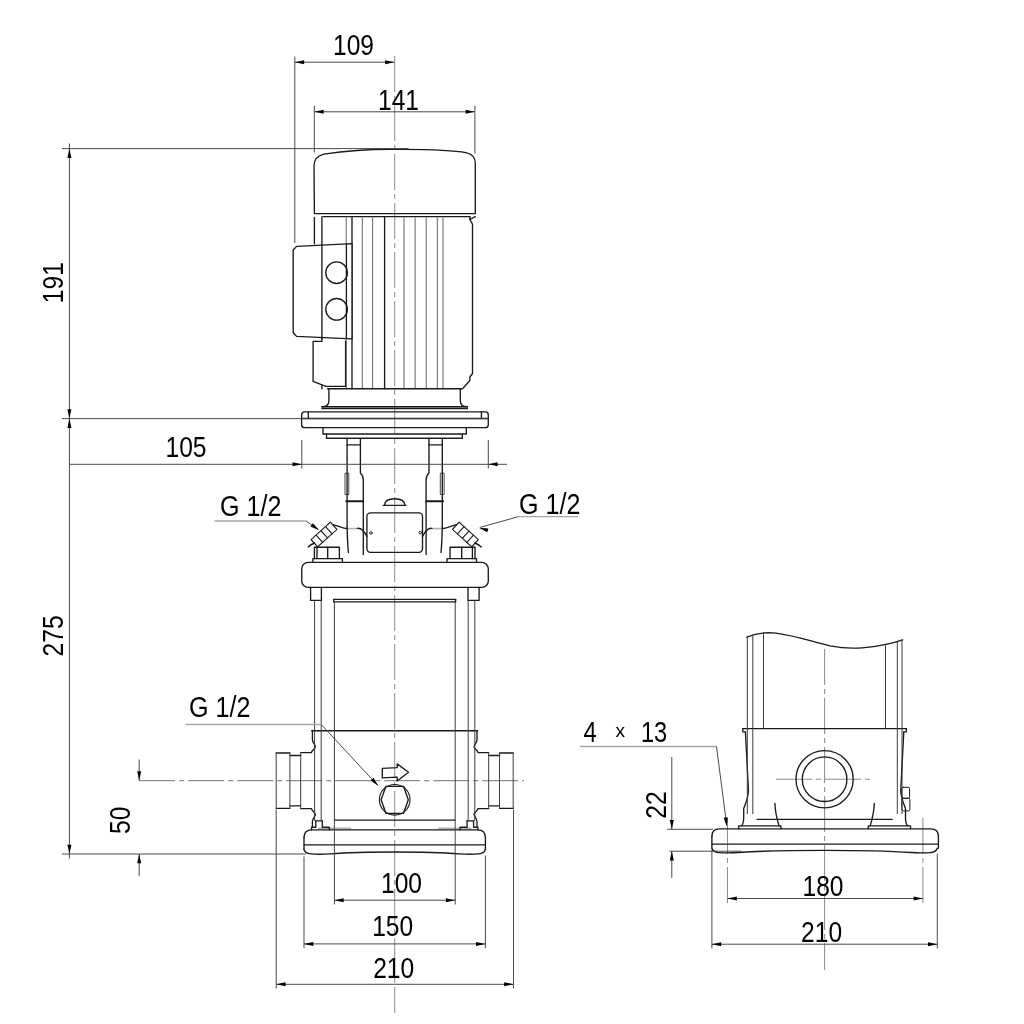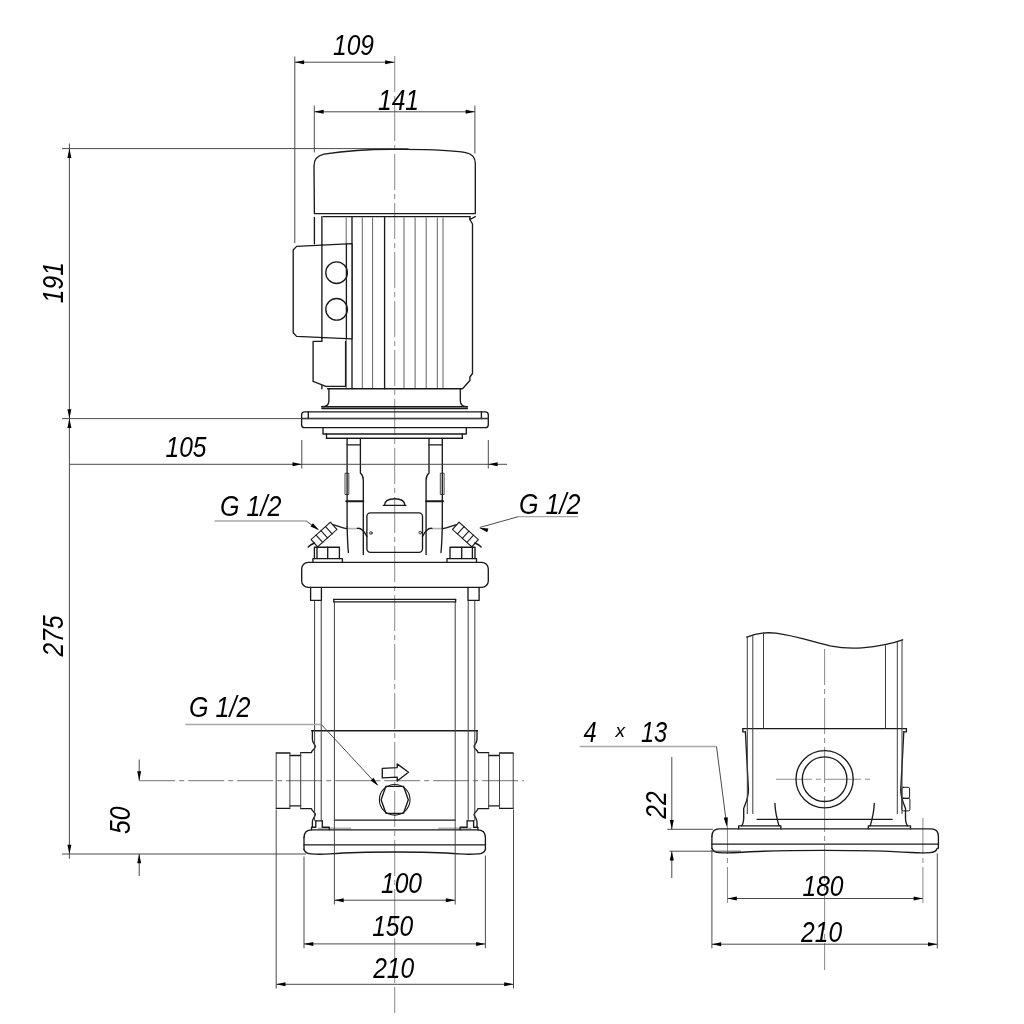--- a/index.html
+++ b/index.html
@@ -1,16 +1,16 @@
 <!DOCTYPE html>
 <html><head>
 <meta charset="utf-8">
 <style>
 html,body{margin:0;padding:0;background:#ffffff;}
-#c{width:1024px;height:1024px;position:relative;font-style:italic;}
+#c{width:1024px;height:1024px;position:relative;}
 text{font-family:"Liberation Sans",sans-serif;}
 </style>
 </head>
 <body>
 <div id="c">
 <svg width="1024" height="1024" viewBox="0 0 1024 1024">
 <rect x="0" y="0" width="1024" height="1024" fill="#ffffff"></rect>
 <g stroke="#8f8f8f" stroke-width="1.05" fill="none" stroke-dasharray="36 4 5 4">
 <line x1="394.7" y1="56" x2="394.7" y2="1013"></line>
 <line x1="139.2" y1="780.6" x2="524" y2="780.6"></line>

